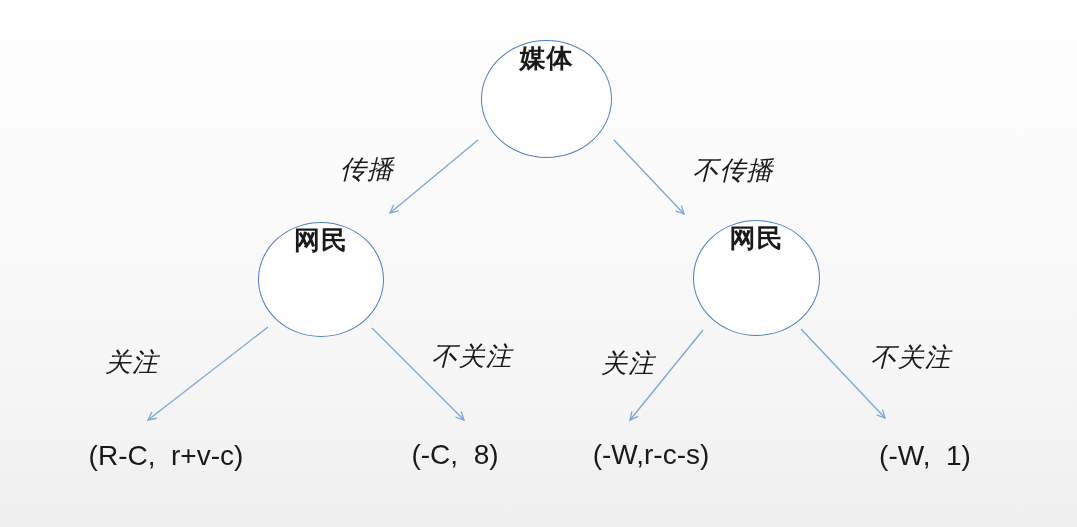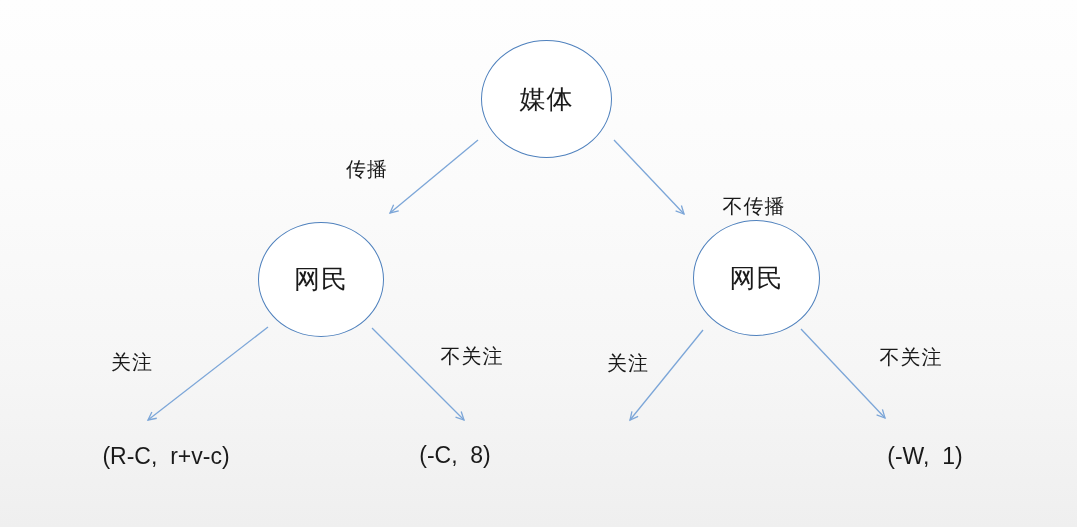--- a/index.html
+++ b/index.html
@@ -30,53 +30,54 @@
     stroke: var(--arrow, #7ca6d8);
     stroke-width: 1.3;
     fill: none;
   }
   .node {
     position: absolute;
     background: #ffffff;
     border: 1.5px solid var(--node-border, #4f81bd);
     border-radius: 50%;
     display: flex;
-    align-items: center;
     justify-content: center;
     box-sizing: border-box;
+    font-weight: bold;
   }
   .node-label {
     font-size: 26px;
     letter-spacing: 1px;
     color: var(--text, #1a1a1a);
     white-space: nowrap;
   }
   .node-root  { left: 481px; top: 40px;  width: 131px; height: 118px; }
   .node-left  { left: 258px; top: 222px; width: 126px; height: 115px; }
   .node-right { left: 693px; top: 220px; width: 127px; height: 116px; }
 
   .edge-label {
     position: absolute;
     transform: translate(-50%, -50%);
-    font-size: 20px;
+    font-size: 26px;
     letter-spacing: 1px;
     white-space: nowrap;
     color: var(--text, #1a1a1a);
+    font-style: italic;
   }
   .edge-label-spread     { left: 367px; top: 169px; }
-  .edge-label-no-spread  { left: 754px; top: 170px; margin-top: 36px; }
+  .edge-label-no-spread  { left: 733px; top: 170px; }
   .edge-label-follow-l   { left: 132px; top: 362px; }
   .edge-label-nofollow-l { left: 472px; top: 356px; }
   .edge-label-follow-r   { left: 628px; top: 363px; }
   .edge-label-nofollow-r { left: 911px; top: 357px; }
 
   .payoff {
     position: absolute;
     transform: translate(-50%, -50%);
-    font-size: 23px;
+    font-size: 28px;
     white-space: pre;
     color: var(--text, #1a1a1a);
   }
   .payoff-1 { left: 166px; top: 456px; }
   .payoff-2 { left: 455px; top: 455px; }
   .payoff-3 { left: 651px; top: 455px; }
   .payoff-4 { left: 925px; top: 456px; }
 </style>
 </head>
 <body>
@@ -112,15 +113,16 @@
   <div class="edge-label edge-label-spread">传播</div>
   <div class="edge-label edge-label-no-spread">不传播</div>
 
   <div class="edge-label edge-label-follow-l">关注</div>
   <div class="edge-label edge-label-nofollow-l">不关注</div>
   <div class="edge-label edge-label-follow-r">关注</div>
   <div class="edge-label edge-label-nofollow-r">不关注</div>
 
   <div class="payoff payoff-1">(R-C,  r+v-c)</div>
   <div class="payoff payoff-2">(-C,  8)</div>
+  <div class="payoff payoff-3">(-W,r-c-s)</div>
   <div class="payoff payoff-4">(-W,  1)</div>
 
 </div>
 
 </body></html>

